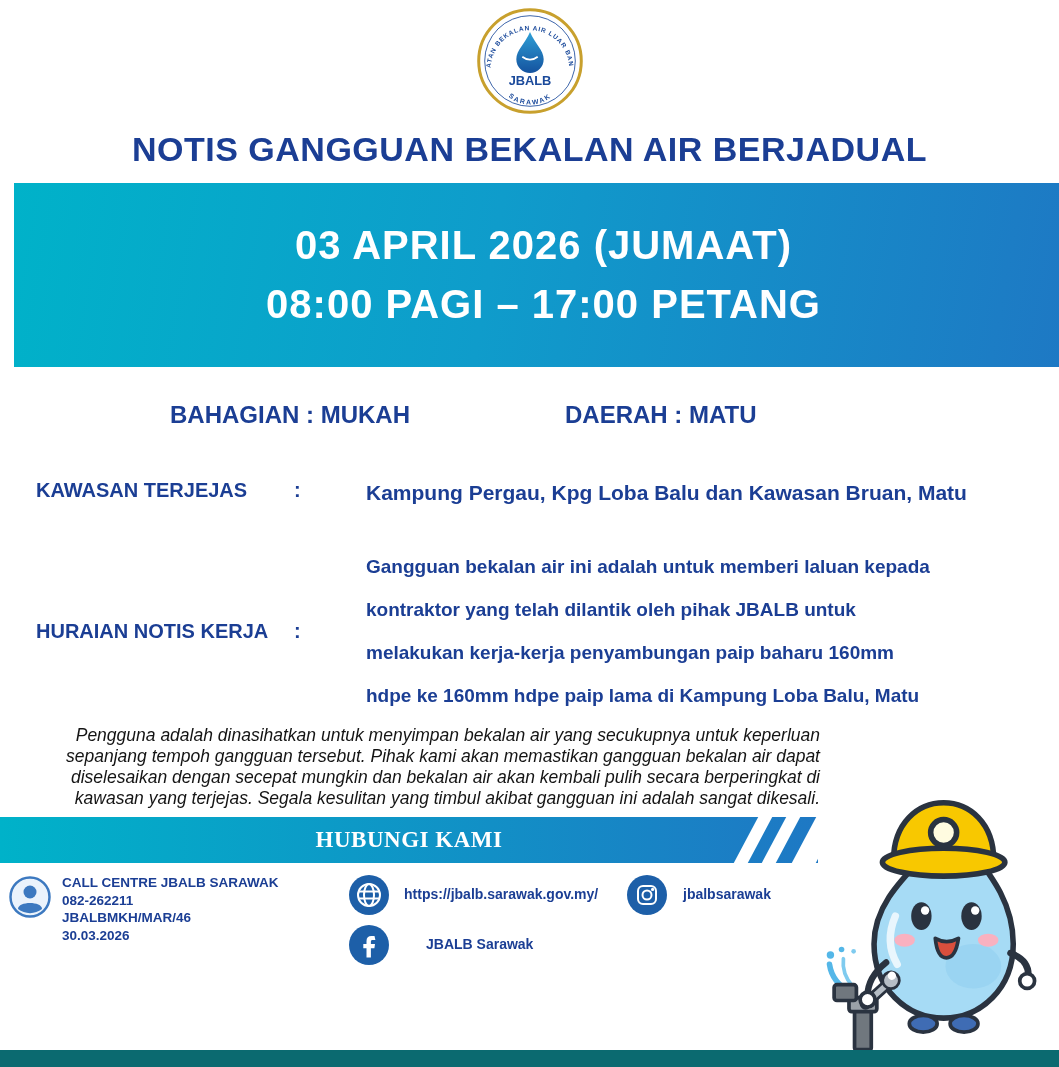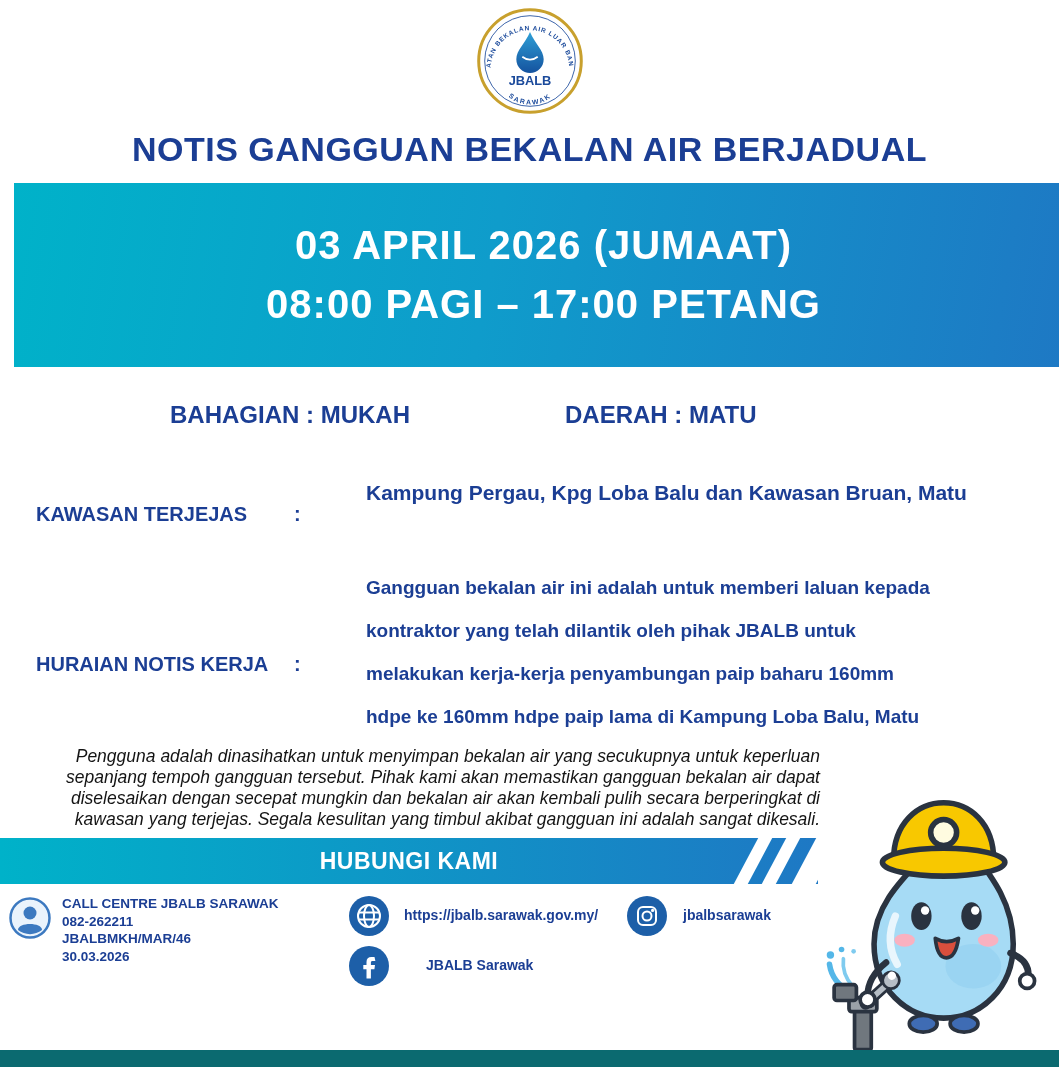--- a/index.html
+++ b/index.html
@@ -24,37 +24,38 @@
     background:linear-gradient(100deg,#00b2c9 0%, #0f9ccb 45%, #1e78c4 100%);
     display:flex; flex-direction:column; justify-content:center; align-items:center; gap:14px;margin-left:14px;
   }
   .banner .line { color:#fff; font-size:40px; font-weight:800; letter-spacing:1px; }
 
   .region-row { position:relative; margin-top:34px; height:32px; color:#1b3e94; font-weight:800; font-size:24px; }
   .region-row .bahagian { position:absolute; left:170px;text-align:center; }
   .region-row .daerah   { position:absolute; left:565px; }
 
   .detail-row { display:grid; grid-template-columns:258px 72px 1fr; padding-left:36px; color:#1b3e94; }
-  .detail-row .label, .detail-row .colon { font-size:20px; font-weight:800;margin-top:24px; }
+  .detail-row .label, .detail-row .colon { font-size:20px; font-weight:800; }
   .kawasan-row { margin-top:46px; }
   .kawasan-row .value { font-size:21px; font-weight:700; padding-top:2px; }
   .huraian-row { margin-top:40px; align-items:center; }
   .huraian-row .value { font-size:19px; font-weight:700; line-height:43px; max-width:575px; }
 
   .advisory {
     margin:8px 0 0 8px; width:812px;
     font-style:italic; font-size:17.5px; line-height:21px;
     color:#141414; font-weight:500;text-align:right;
   }
 
   .hubungi-bar {
     position:relative; margin-top:8px; width:818px; height:46px;
     background:linear-gradient(90deg,#00b2c9 0%, #1e78c4 100%);
     display:flex; align-items:center; justify-content:center;
     overflow:visible;
+    font-family:Liberation Serif, serif;
   }
   .hubungi-bar .heading { color:#fff; font-size:23px; font-weight:800; letter-spacing:.5px; }
   .hubungi-bar .stripe { position:absolute; top:0; bottom:0; width:14px; background:#fff; transform:skewX(-28deg); }
   .hubungi-bar .s1 { right:58px; }
   .hubungi-bar .s2 { right:30px; }
   .hubungi-bar .s3 { right:-10px; width:24px; }
 
   .footer { position:relative; margin-top:8px; height:104px; }
   .footer .blue-text { color:#1b3e94; font-weight:800; }
   .cc-icon  { position:absolute; left:8px;  top:4px; }

